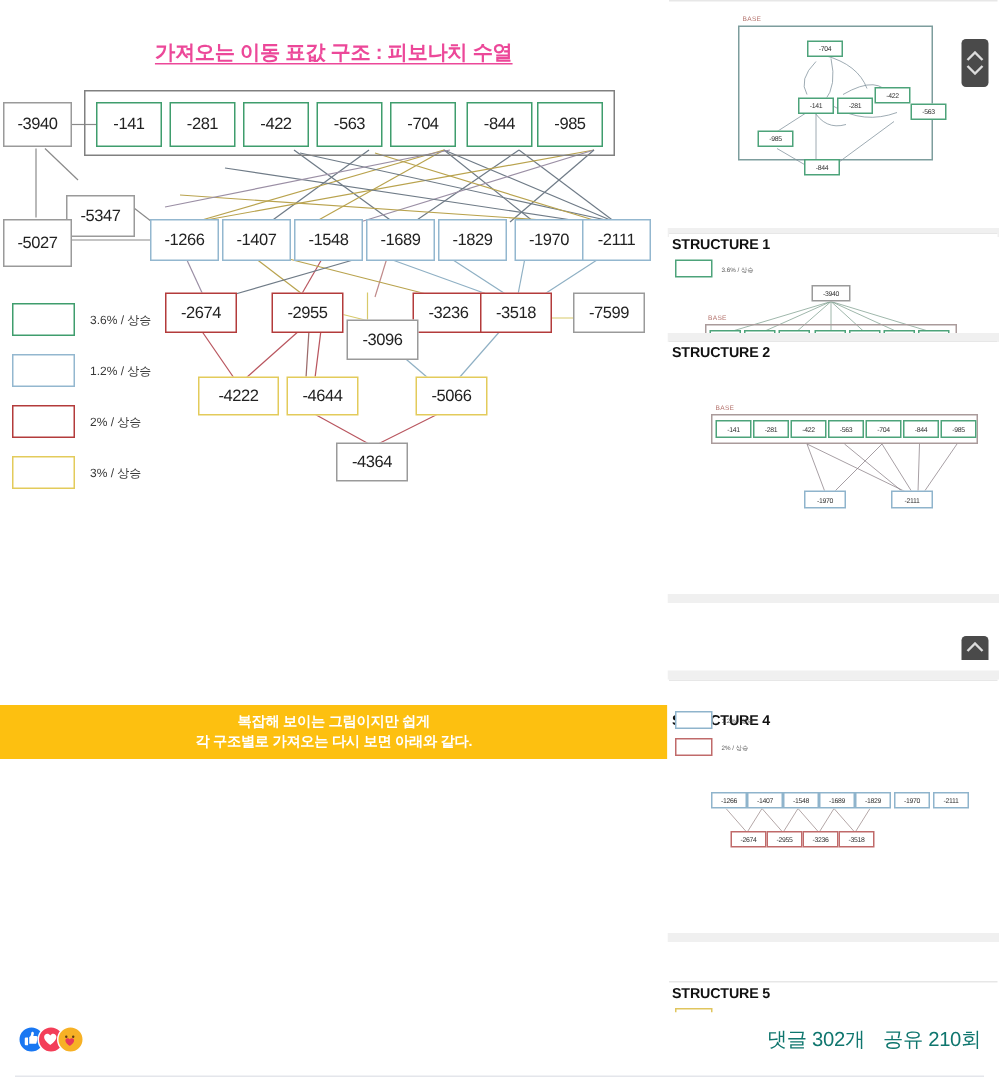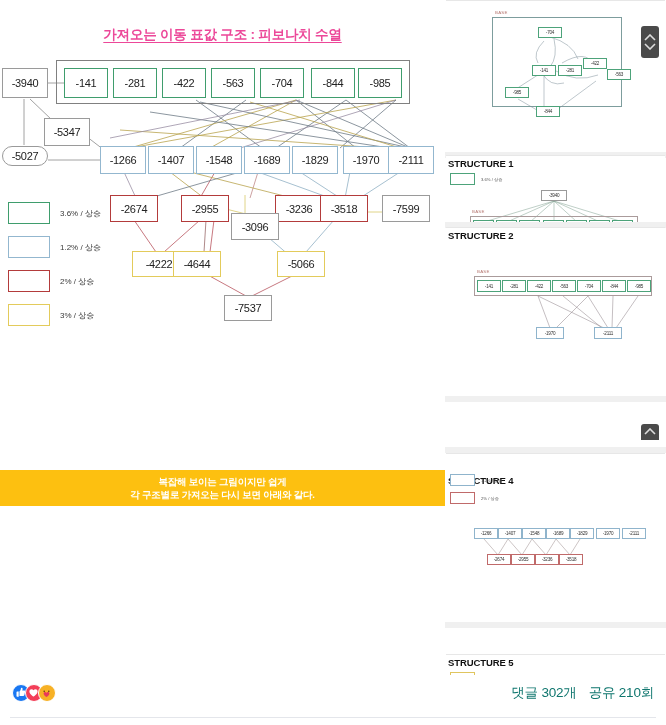--- a/index.html
+++ b/index.html
@@ -140,43 +140,43 @@
     <div class="node n-gray" style="left:2px;top:68px;width:46px;height:30px;">-3940</div>
 
     <div class="node n-green" style="left:64px;top:68px;width:44px;height:30px;">-141</div>
     <div class="node n-green" style="left:113px;top:68px;width:44px;height:30px;">-281</div>
     <div class="node n-green" style="left:162px;top:68px;width:44px;height:30px;">-422</div>
     <div class="node n-green" style="left:211px;top:68px;width:44px;height:30px;">-563</div>
     <div class="node n-green" style="left:260px;top:68px;width:44px;height:30px;">-704</div>
     <div class="node n-green" style="left:311px;top:68px;width:44px;height:30px;">-844</div>
     <div class="node n-green" style="left:358px;top:68px;width:44px;height:30px;">-985</div>
 
-    <div class="node n-gray" style="left:44px;top:118px;width:46px;height:28px;">-5347</div>
-
-    <div class="node n-gray" style="left:2px;top:146px;width:46px;height:20px;border-radius:13px;">-5027</div>
+    <div class="node n-gray" style="left:44px;top:130px;width:46px;height:28px;">-5347</div>
+
+    <div class="node n-gray" style="left:2px;top:146px;width:46px;height:32px;">-5027</div>
     <div class="node n-blue" style="left:100px;top:146px;width:46px;height:28px;">-1266</div>
     <div class="node n-blue" style="left:148px;top:146px;width:46px;height:28px;">-1407</div>
     <div class="node n-blue" style="left:196px;top:146px;width:46px;height:28px;">-1548</div>
     <div class="node n-blue" style="left:244px;top:146px;width:46px;height:28px;">-1689</div>
     <div class="node n-blue" style="left:292px;top:146px;width:46px;height:28px;">-1829</div>
     <div class="node n-blue" style="left:343px;top:146px;width:46px;height:28px;">-1970</div>
     <div class="node n-blue" style="left:388px;top:146px;width:46px;height:28px;">-2111</div>
 
     <div class="node n-red" style="left:110px;top:195px;width:48px;height:27px;">-2674</div>
     <div class="node n-red" style="left:181px;top:195px;width:48px;height:27px;">-2955</div>
     <div class="node n-red" style="left:275px;top:195px;width:48px;height:27px;">-3236</div>
     <div class="node n-red" style="left:320px;top:195px;width:48px;height:27px;">-3518</div>
     <div class="node n-gray" style="left:382px;top:195px;width:48px;height:27px;">-7599</div>
     <div class="node n-gray" style="left:231px;top:213px;width:48px;height:27px;">-3096</div>
 
     <div class="node n-yellow" style="left:132px;top:251px;width:54px;height:26px;">-4222</div>
-    <div class="node n-yellow" style="left:173px;top:251px;width:48px;height:26px;">-4644</div>
+    <div class="node n-yellow" style="left:191px;top:251px;width:48px;height:26px;">-4644</div>
     <div class="node n-yellow" style="left:277px;top:251px;width:48px;height:26px;">-5066</div>
 
-    <div class="node n-gray" style="left:224px;top:295px;width:48px;height:26px;">-7537</div>
+    <div class="node n-gray" style="left:224px;top:295px;width:48px;height:26px;">-4364</div>
 
     <div class="legend">
       <div class="legrow">
         <div class="legswatch" style="border-color:#3f9d6d;"></div>
         <div class="legtext">3.6% / 상승</div>
       </div>
       <div class="legrow">
         <div class="legswatch" style="border-color:#93b7cf;"></div>
         <div class="legtext">1.2% / 상승</div>
       </div>

